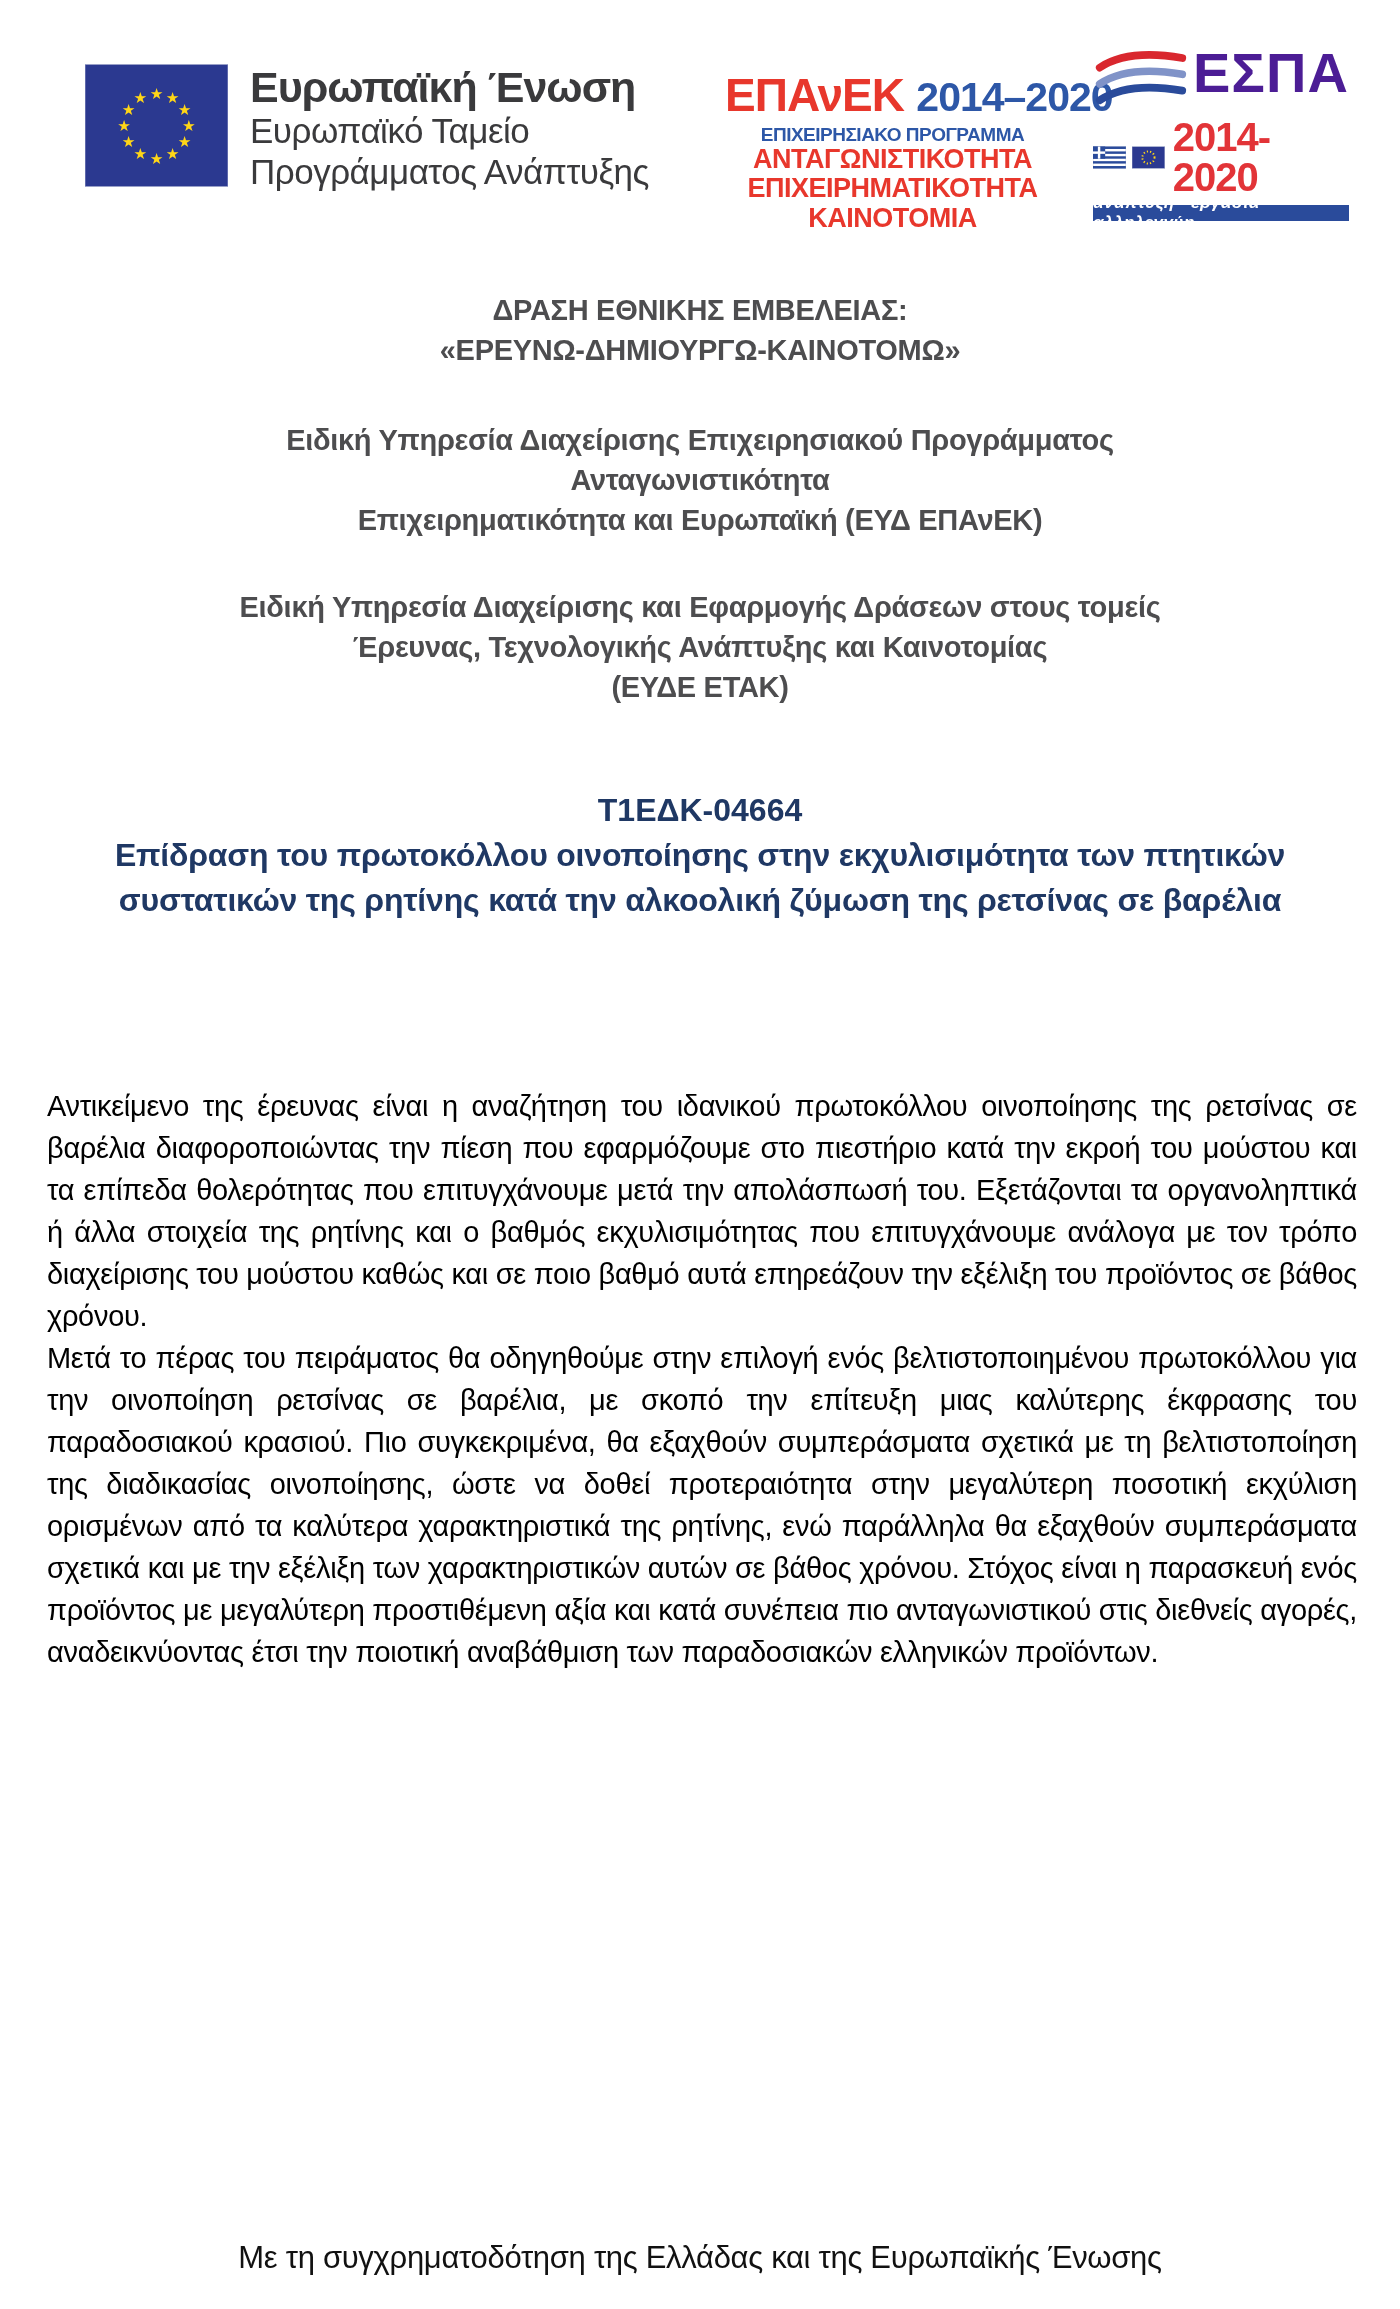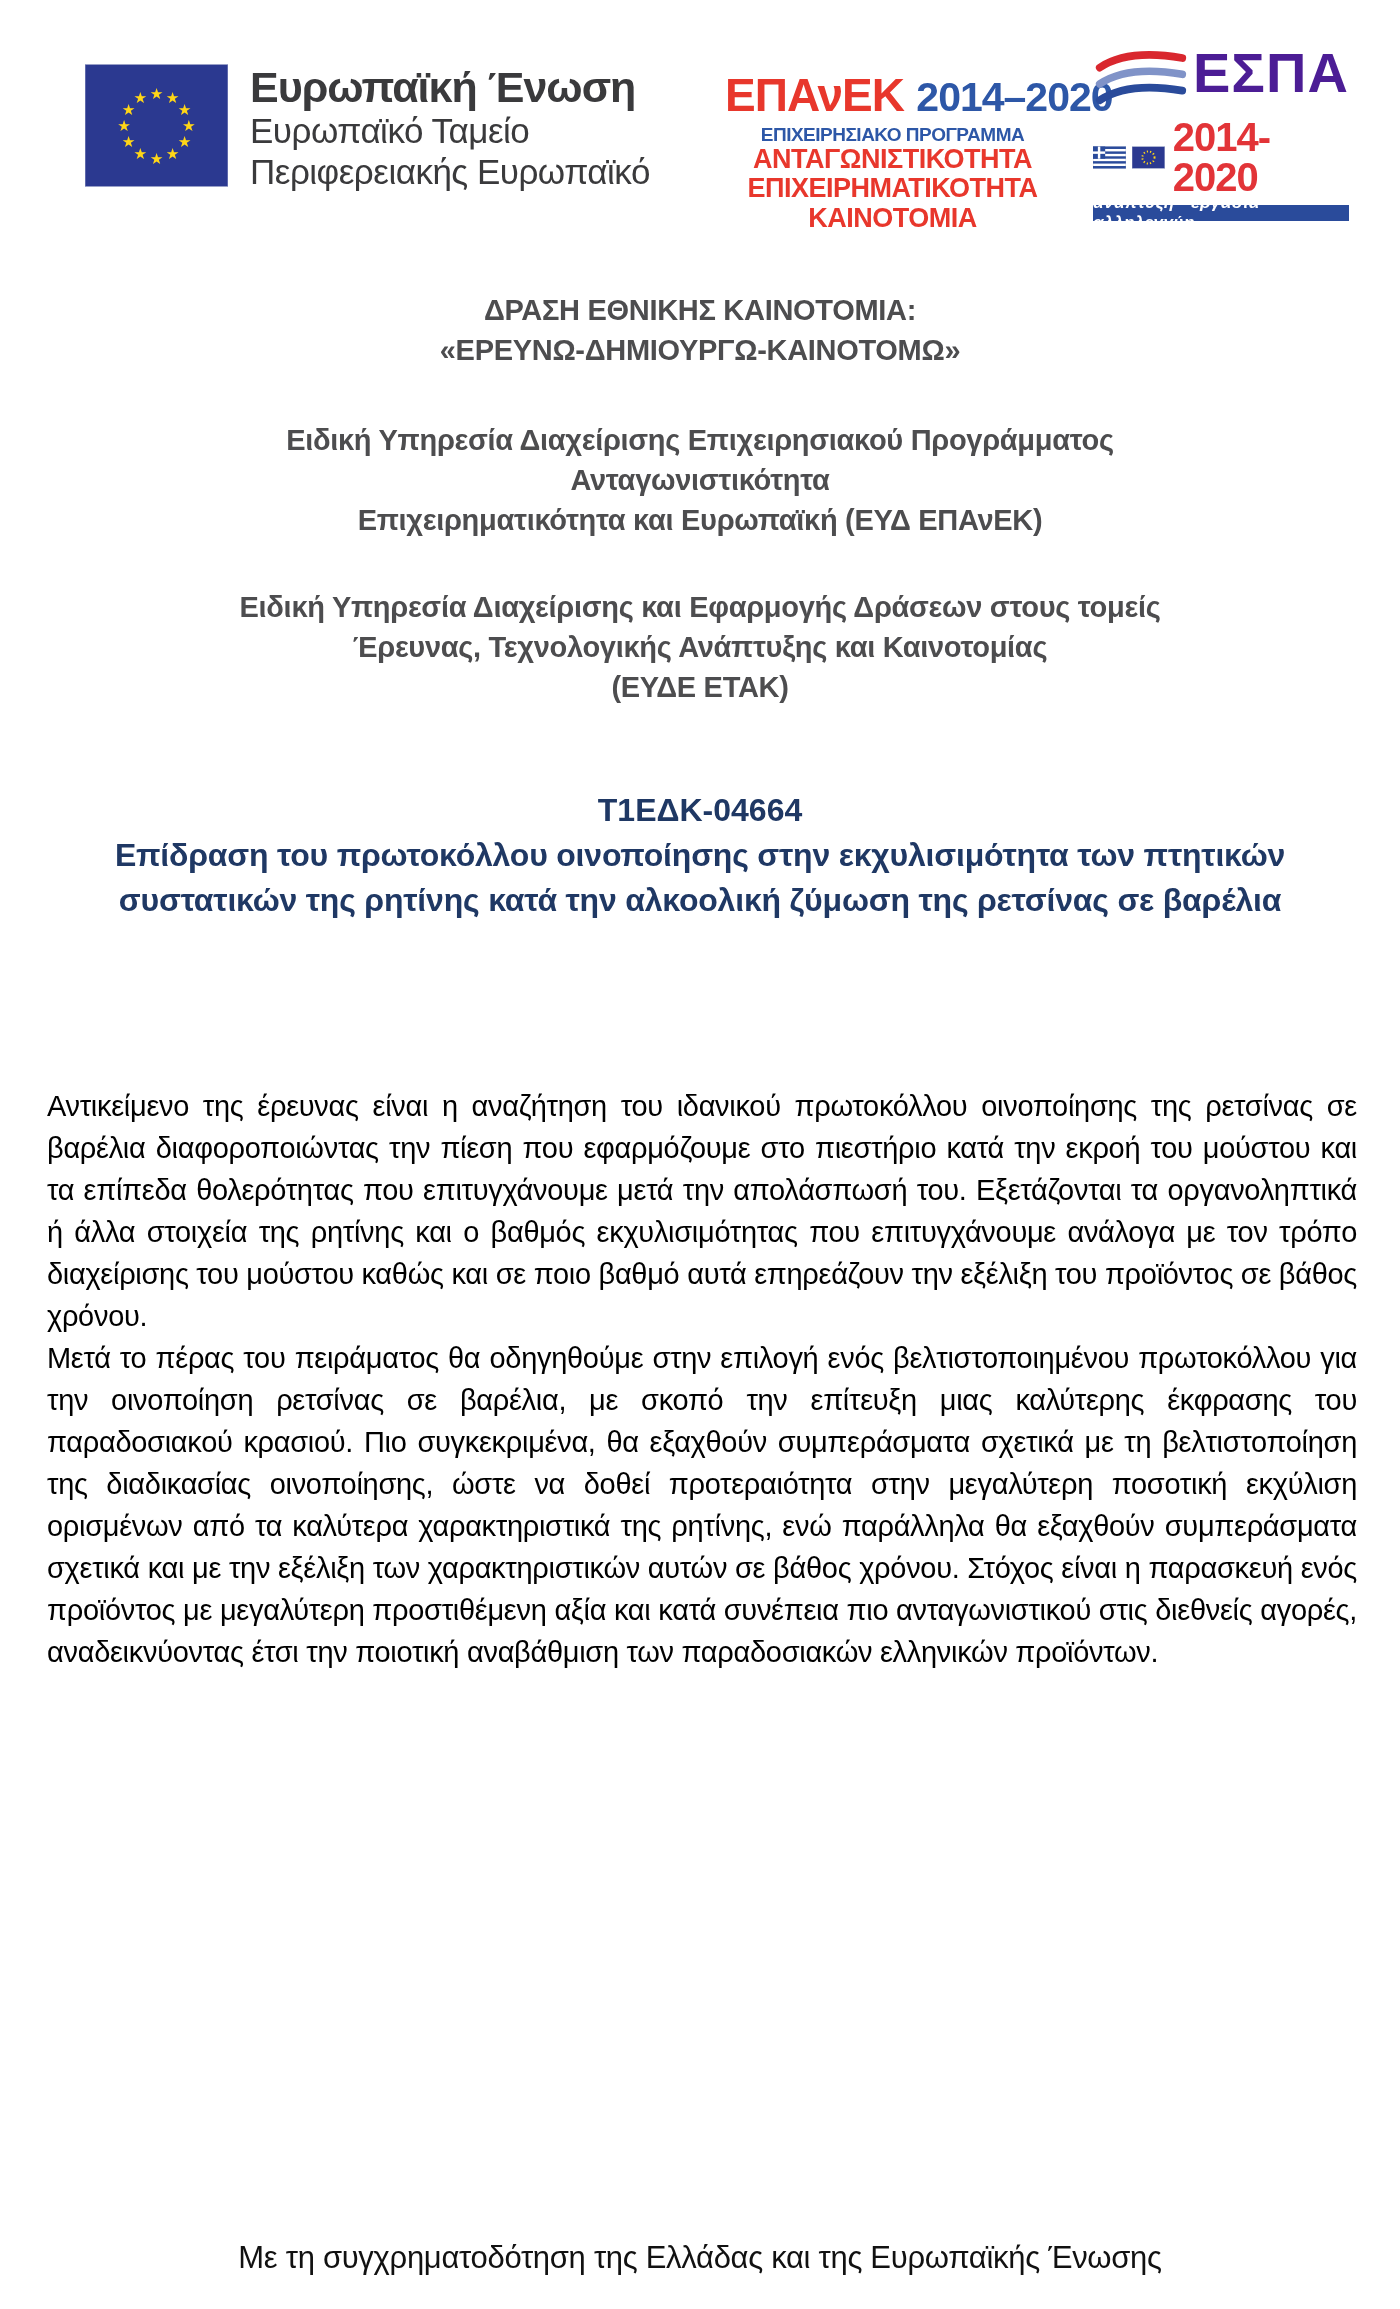--- a/index.html
+++ b/index.html
@@ -89,21 +89,21 @@
           <text x="58" y="99.4">★</text>
           <text x="45.6" y="87">★</text>
           <text x="41" y="70">★</text>
           <text x="45.6" y="53">★</text>
           <text x="58" y="40.5">★</text>
         </g>
       </svg>
       <div class="eu-text">
         <div class="eu-title">Ευρωπαϊκή Ένωση</div>
         <div class="eu-sub">Ευρωπαϊκό Ταμείο</div>
-        <div class="eu-sub">Περιφερειακής Ευρωπαϊκό</div>
+        <div class="eu-sub">Προγράμματος Ανάπτυξης</div>
       </div>
     </div>
 
     <div class="epanek-logo">
       <div class="epanek-line1">
         <span class="epanek-name">ΕΠΑνΕΚ</span>
         <span class="epanek-period">2014–2020</span>
       </div>
       <div class="epanek-line2">ΕΠΙΧΕΙΡΗΣΙΑΚΟ ΠΡΟΓΡΑΜΜΑ</div>
       <div class="epanek-red">ΑΝΤΑΓΩΝΙΣΤΙΚΟΤΗΤΑ</div>
@@ -141,21 +141,21 @@
         <div class="espa-period">2014-2020</div>
       </div>
       <div class="espa-banner">
         <span>ανάπτυξη - εργασία - αλληλεγγύη</span>
       </div>
     </div>
 
   </header>
 
   <section class="headings">
-    <div class="h-line">ΔΡΑΣΗ ΕΘΝΙΚΗΣ ΚΑΙΝΟΤΟΜΙΑ:</div>
+    <div class="h-line">ΔΡΑΣΗ ΕΘΝΙΚΗΣ ΕΜΒΕΛΕΙΑΣ:</div>
     <div class="h-line">«ΕΡΕΥΝΩ-ΔΗΜΙΟΥΡΓΩ-ΚΑΙΝΟΤΟΜΩ»</div>
     <div class="h-gap-a"></div>
     <div class="h-line">Ειδική Υπηρεσία Διαχείρισης Επιχειρησιακού Προγράμματος</div>
     <div class="h-line">Ανταγωνιστικότητα</div>
     <div class="h-line">Επιχειρηματικότητα και Ευρωπαϊκή (ΕΥΔ ΕΠΑνΕΚ)</div>
     <div class="h-gap-b"></div>
     <div class="h-line">Ειδική Υπηρεσία Διαχείρισης και Εφαρμογής Δράσεων στους τομείς</div>
     <div class="h-line">Έρευνας, Τεχνολογικής Ανάπτυξης και Καινοτομίας</div>
     <div class="h-line">(ΕΥΔΕ ΕΤΑΚ)</div>
   </section>

